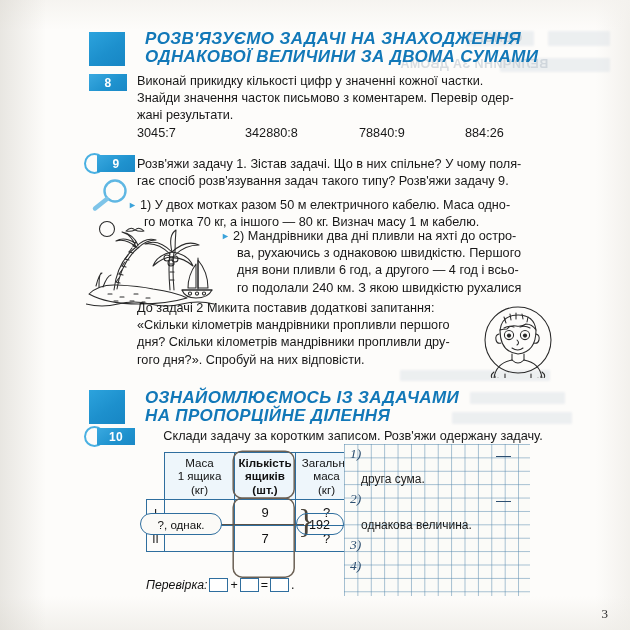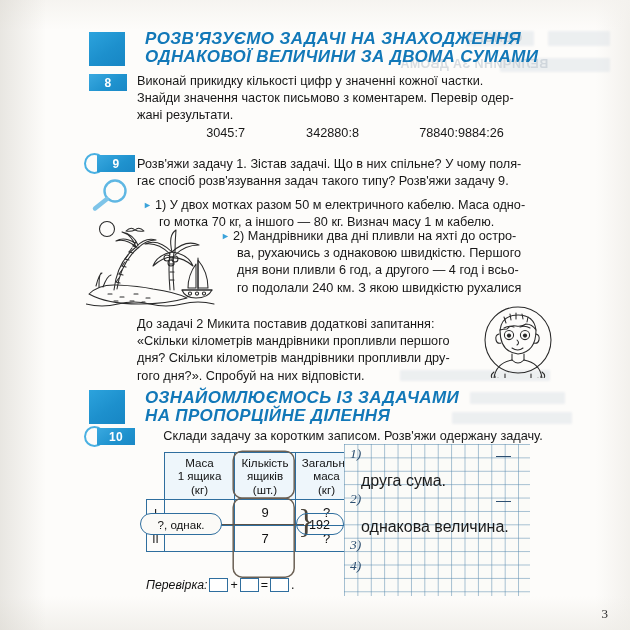--- a/index.html
+++ b/index.html
@@ -195,21 +195,21 @@
   }
   .gl {
     position:absolute;
     font-family:"Liberation Serif", serif;
     font-style:italic;
     font-size:13.5px;
     color:#2d4f70;
   }
   .gtext {
     position:absolute;
-    font-size:16px;
+    font-size:12px;
     color:#1b1b1b;
   }
   .dash {
     position:absolute;
     width:15px; height:0;
     border-top:1.6px solid #2d4f70;
   }
 
   #page-num {
     position:absolute;
@@ -241,21 +241,21 @@
   </div>
 
   <div class="badge-wrap" style="left:89px; top:74px;">
     <div class="badge">8</div>
   </div>
   <div class="btext" style="left:137px; top:73px; width:408px;">
     <span class="divline">Виконай прикидку кількості цифр у значенні кожної частки.</span>
     <span class="divline">Знайди значення часток письмово з коментарем. Перевір одер-</span>
     <span class="divline nojust">жані результати.</span>
   </div>
-  <div class="nums" style="left:137px; top:126px;text-align:right;">
+  <div class="nums" style="left:137px; top:126px;">
     <span style="width:108px;">3045:7</span>
     <span style="width:114px;">342880:8</span>
     <span style="width:106px;">78840:9</span>
     <span>884:26</span>
   </div>
 
   <div class="badge-wrap" style="left:90px; top:155px;">
     <div class="ring" style="left:-6px; top:-2px;"></div>
     <div class="badge" style="margin-left:7px;">9</div>
   </div>
@@ -265,21 +265,21 @@
       <circle cx="27" cy="13" r="10.5" fill="none" stroke="#5fb7e3" stroke-width="2.4"></circle>
       <path d="M18.6 21.2 L7 30.5" stroke="#7ec4e8" stroke-width="4.4" stroke-linecap="round" fill="none"></path>
     </svg>
   </div>
 
   <div class="btext" style="left:137px; top:156px; width:412px;">
     <span class="divline">Розв'яжи задачу 1. Зістав задачі. Що в них спільне? У чому поля-</span>
     <span class="divline">гає спосіб розв'язування задач такого типу? Розв'яжи задачу 9.</span>
   </div>
 
-  <div class="btext" style="left:143px; top:197px; width:405px;">
+  <div class="btext" style="left:128px; top:197px; width:405px;">
     <span class="divline">
       <span class="arrow">►</span><span>1)</span>
       <span>У двох мотках разом 50 м електричного кабелю. Маса одно-</span>
     </span>
     <span class="divline nojust" style="margin-left:16px;">го мотка 70 кг, а іншого — 80 кг. Визнач масу 1 м кабелю.</span>
   </div>
 
   <div class="ill" style="left:86px; top:214px;">
     <svg width="132" height="96" viewBox="0 0 132 96">
       <g fill="none" stroke="#2a2a2a" stroke-width="1.05" stroke-linejoin="round" stroke-linecap="round">
@@ -335,21 +335,21 @@
   <div class="btext" style="left:221px; top:228px; width:324px;">
     <span class="divline">
       <span class="arrow">►</span><span>2)</span>
       <span>Мандрівники два дні пливли на яхті до остро-</span>
     </span>
     <span class="divline" style="margin-left:16px;">ва, рухаючись з однаковою швидкістю. Першого</span>
     <span class="divline" style="margin-left:16px;">дня вони пливли 6 год, а другого — 4 год і всьо-</span>
     <span class="divline" style="margin-left:16px;">го подолали 240 км. З якою швидкістю рухалися</span>
   </div>
 
-  <div class="btext" style="left:137px; top:316px; width:348px;">
+  <div class="btext" style="left:137px; top:300px; width:348px;">
     <span class="divline">До задачі 2 Микита поставив додаткові запитання:</span>
     <span class="divline">«Скільки кілометрів мандрівники пропливли першого</span>
     <span class="divline">дня? Скільки кілометрів мандрівники пропливли дру-</span>
     <span class="divline nojust">гого дня?». Спробуй на них відповісти.</span>
   </div>
 
   <div class="ill" style="left:484px; top:304px;">
     <svg width="72" height="74" viewBox="0 0 72 74">
       <g fill="none" stroke="#2a2a2a" stroke-width="1.05" stroke-linejoin="round" stroke-linecap="round">
         <circle cx="34" cy="36" r="33"></circle>
@@ -400,21 +400,21 @@
   <div class="btext nojust" style="left:137px; top:428px; width:412px;">Склади задачу за коротким записом. Розв'яжи одержану задачу.</div>
 
   <div id="short-note" style="left:146px; top:452px;">
     <table class="sn">
       <tbody>
           <tr>
         <th style="width:18px; border:none; background:transparent;"></th>
         <th style="width:70px; height:47px; white-space:pre-line;">Маса
 1 ящика
 (кг)</th>
-        <th style="width:61px; white-space:pre-line;">Кількість
+        <th style="width:61px; white-space:pre-line;font-weight:bold;">Кількість
 ящиків
 (шт.)</th>
         <th style="width:62px; white-space:pre-line;">Загальна
 маса
 (кг)</th>
       </tr>
       <tr>
         <td class="rowlabel">I</td>
         <td class="cellv"></td>
         <td class="cellv">9</td>

